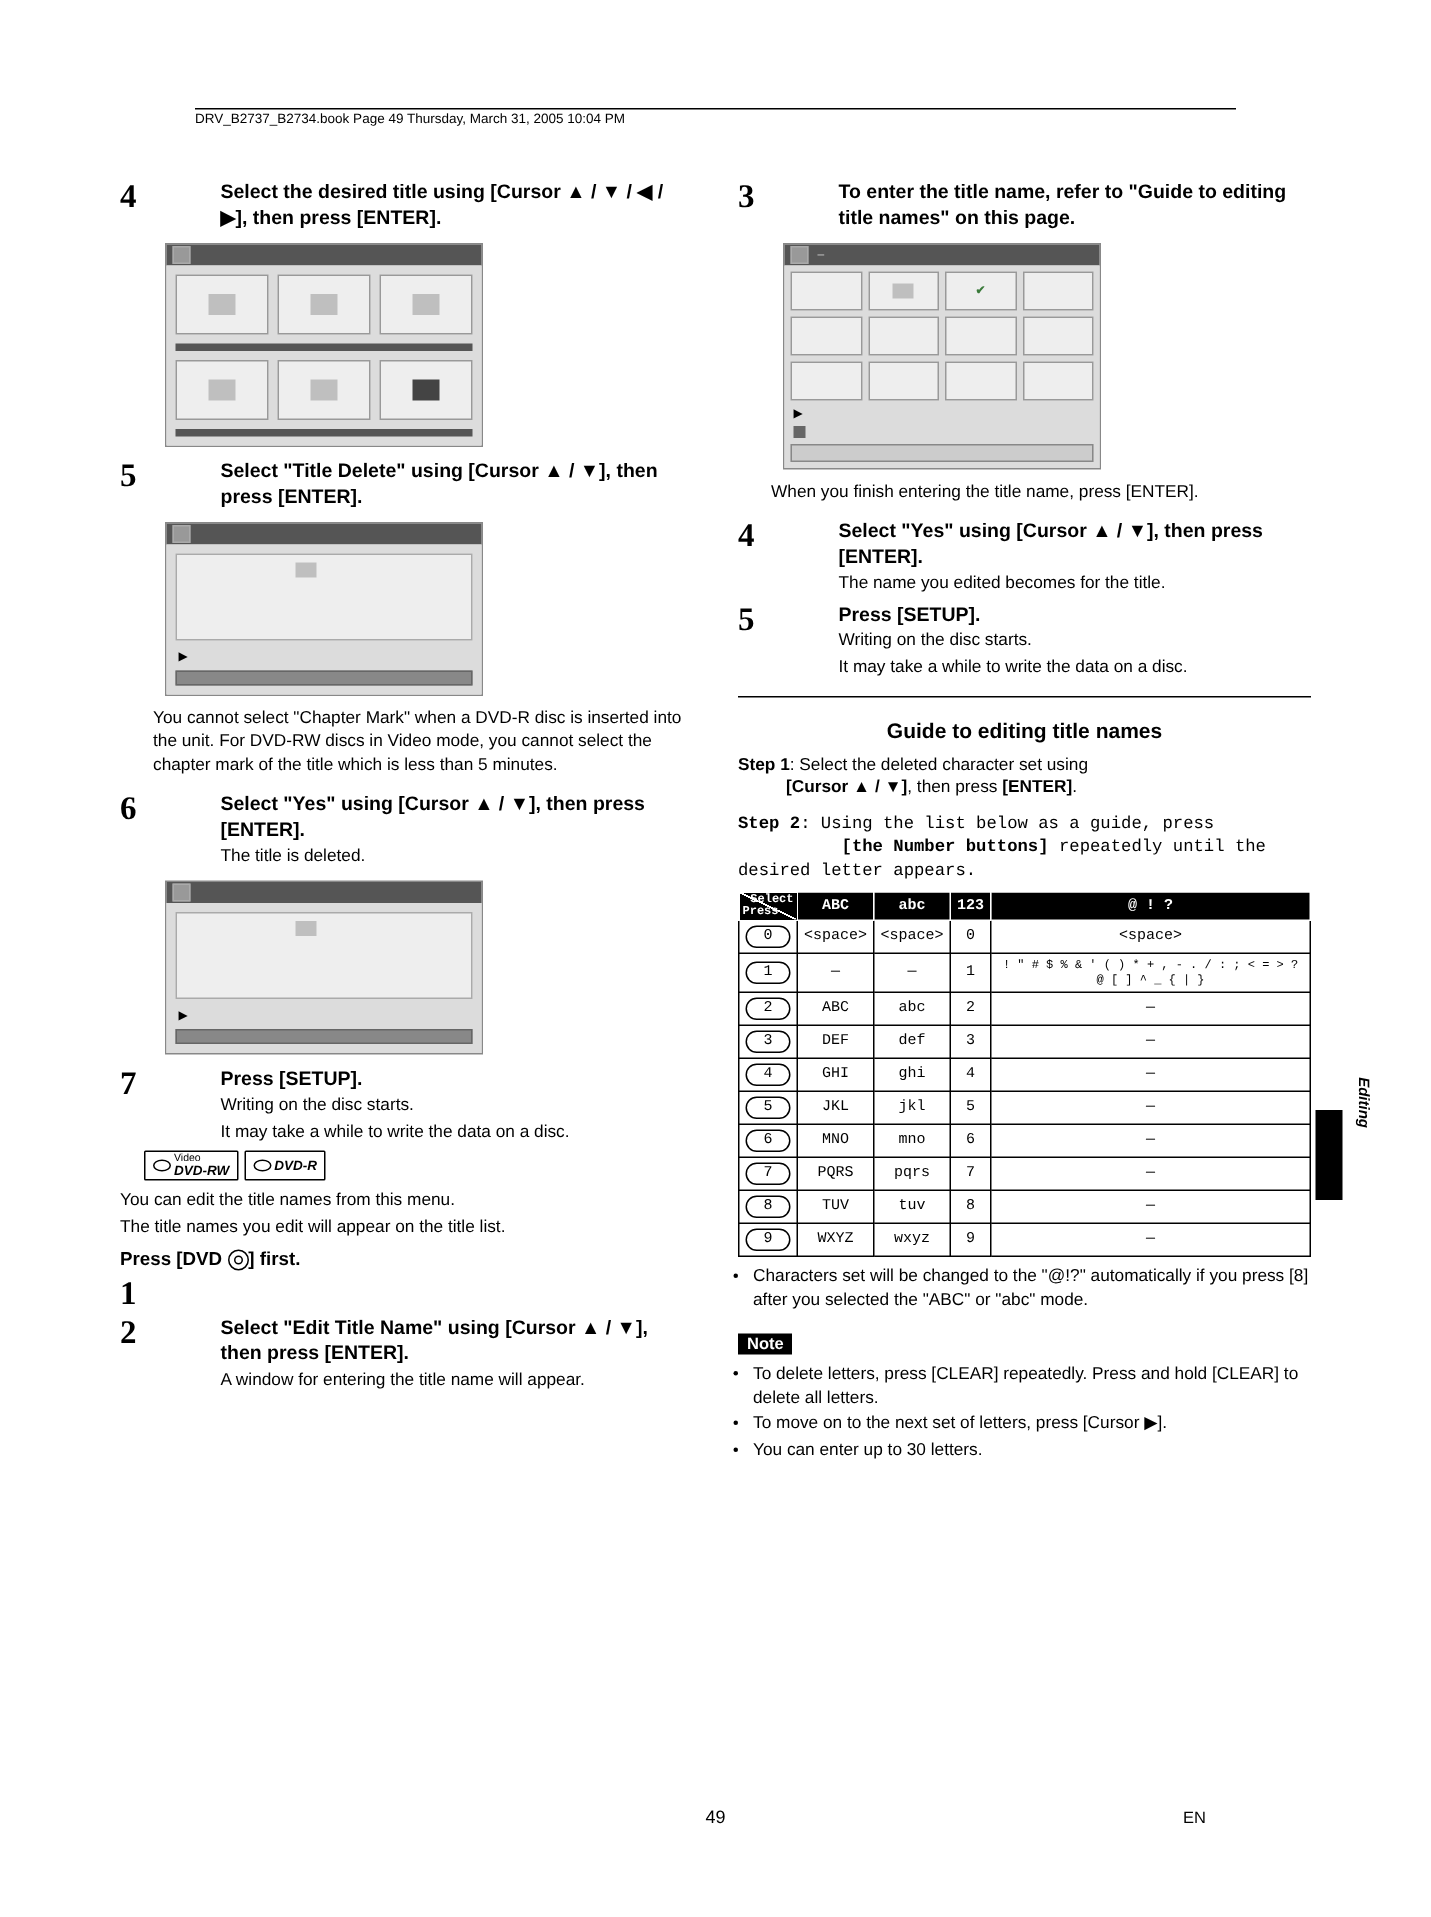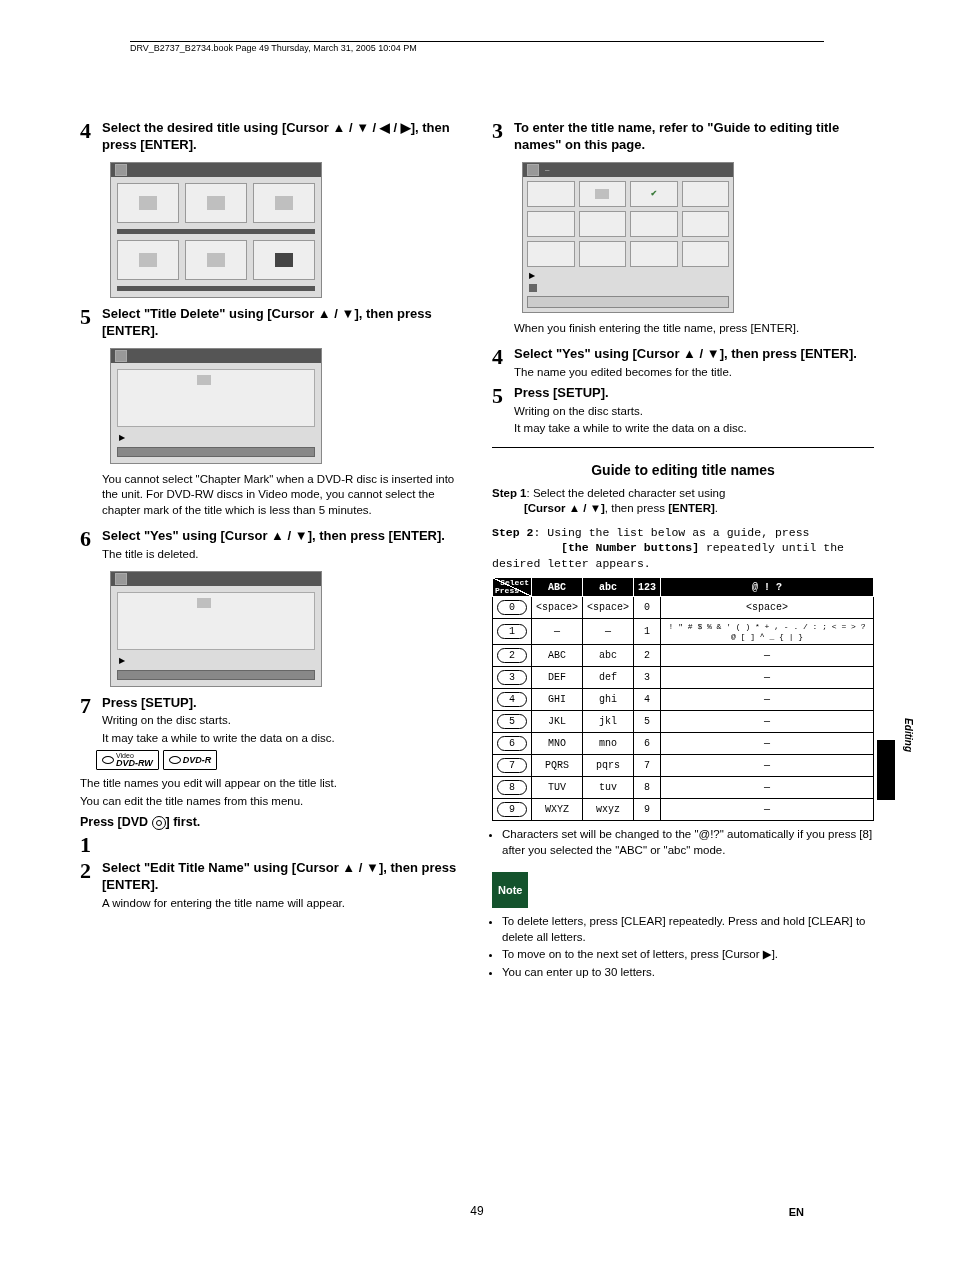--- a/index.html
+++ b/index.html
@@ -12,21 +12,21 @@
   }
   .page {
     width: 954px;
     height: 1278px;
     position: relative;
     box-sizing: border-box;
     padding: 120px 80px 40px 80px;
   }
   .header-line {
     position: absolute;
-    top: 41px;
+    top: 72px;
     left: 130px;
     right: 130px;
     border-top: 0.5px solid #000;
     font-size: 9px;
     padding-top: 1px;
   }
   .columns {
     display: flex;
     gap: 30px;
   }
@@ -42,20 +42,21 @@
   .step-num {
     font-family: "Times New Roman", serif;
     font-weight: bold;
     font-size: 22px;
     width: 22px;
     flex-shrink: 0;
     line-height: 1;
   }
   .step-body {
     flex: 1;
+    margin-left: 45px;
   }
   .step-title {
     font-weight: bold;
     font-size: 13px;
     line-height: 1.3;
   }
   .step-text {
     font-size: 11.5px;
     line-height: 1.35;
     margin-top: 2px;
@@ -183,25 +184,25 @@
   }
   .bullets {
     font-size:11.5px;
     line-height:1.35;
     padding-left:10px;
     margin:6px 0;
   }
   .bullets li { margin-bottom:2px; }
   .note-box {
     display:inline-block;
-    background:#14532d;
+    background:#000000;
     color:#fff;
     font-weight:bold;
     font-size:11px;
-    padding:12px 6px;
+    padding:1px 6px;
     margin-top:8px;
   }
   .side-tab {
     position:absolute;
     right:59px;
     top:740px;
     width:18px;
     height:60px;
     background:#000;
   }
@@ -220,21 +221,20 @@
     bottom:60px;
     left:0; right:0;
     text-align:center;
     font-size:12px;
   }
   .footer-en {
     position:absolute;
     bottom:60px;
     right:150px;
     font-size:11px;
-    font-weight:bold;
   }
   .edit-icon {
     display:inline-block; width:14px; height:14px; background:#3a4aa0; vertical-align:middle; position:relative;
   }
   .edit-icon::after{
     content:""; position:absolute; left:3px; top:3px; width:6px; height:6px; background:#fff; clip-path: polygon(0 0,100% 50%,0 100%);
   }
   .hr-thin { border:none; border-top:1px solid #000; margin:10px 0 6px 0;}
   .reg-circle {
     display:inline-block;
@@ -384,22 +384,22 @@
         <div class="badge">
             <span style="display:flex;flex-direction:column;line-height:1;">
               <span class="badge-small">Video</span>
               <span>DVD-RW</span>
             </span>
           </div>
         <div class="badge">
             <span>DVD-R</span>
           </div>
       </div>
+      <div class="step-text">You can edit the title names from this menu.</div>
       <div class="step-text">The title names you edit will appear on the title list.</div>
-      <div class="step-text">You can edit the title names from this menu.</div>
       <div class="sub">Press [DVD <span class="reg-circle"></span>] first.</div>
 
       <div class="step">
         <div class="step-num">1</div>
       </div>
       <div class="step">
         <div class="step-num">2</div>
         <div class="step-body">
           <div class="step-title">Select "Edit Title Name" using [Cursor ▲ / ▼], then press [ENTER].</div>
           <div class="step-text">A window for entering the title name will appear.</div>

